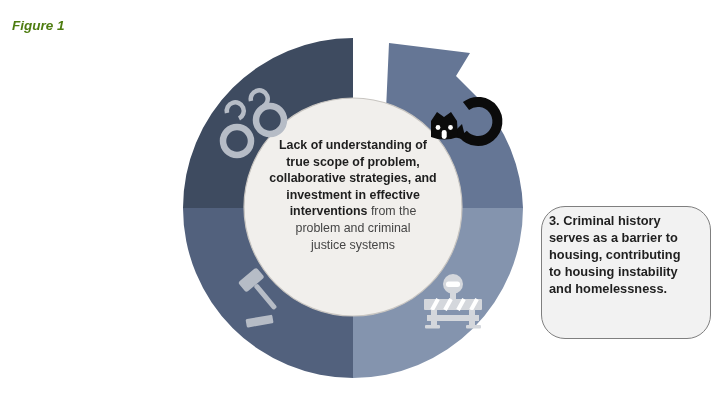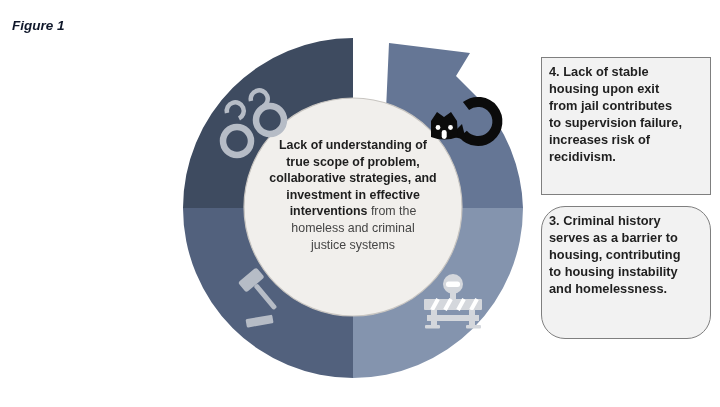--- a/index.html
+++ b/index.html
@@ -2,21 +2,21 @@
 <html><head>
 <meta charset="utf-8">
 <style>
   html,body{margin:0;padding:0;background:#ffffff;}
   .canvas{
     position:relative;width:720px;height:407px;background:#ffffff;overflow:hidden;
     font-family:"Liberation Sans",sans-serif;
   }
   .figure-label{
     position:absolute;left:12px;top:18px;
-    font-size:13.5px;font-weight:bold;font-style:italic;color:#0f172a;
+    font-size:13.5px;font-weight:bold;font-style:italic;color:#4d7c0f;
   }
   .diagram-svg{position:absolute;left:0;top:0;width:720px;height:407px;}
   .callout{
     position:absolute;width:170px;box-sizing:border-box;
     background:#f2f2f2;border:1.4px solid #7f7f7f;
     padding:5px 4px 5px 7px;
     font-size:12.8px;font-weight:bold;line-height:17px;color:#1f1f1f;
     white-space:pre-line;
   }
   .box-1{left:9px;top:60px;height:138px;}
@@ -86,28 +86,22 @@
       <circle cx="450.5" cy="127.5" r="2.4" fill="#ffffff"></circle>
       <rect x="441.7" y="130" width="5" height="9" rx="2.4" fill="#ffffff"></rect>
     </g>
   </svg>
 
   <div class="center-text"><span class="ct-bold">Lack of understanding of
 true scope of problem,
 collaborative strategies, and
 investment in effective
 interventions</span><span class="ct-reg"> from the
-homeless and criminal
+problem and criminal
 justice systems</span></div>
 
   <div class="callout box-3">3. Criminal history
 serves as a barrier to
 housing, contributing
 to housing instability
 and homelessness.</div>
-  <div class="callout box-4">4. Lack of stable
-housing upon exit
-from jail contributes
-to supervision failure,
-increases risk of
-recidivism.</div>
 
 </div>
 
 </body></html>

